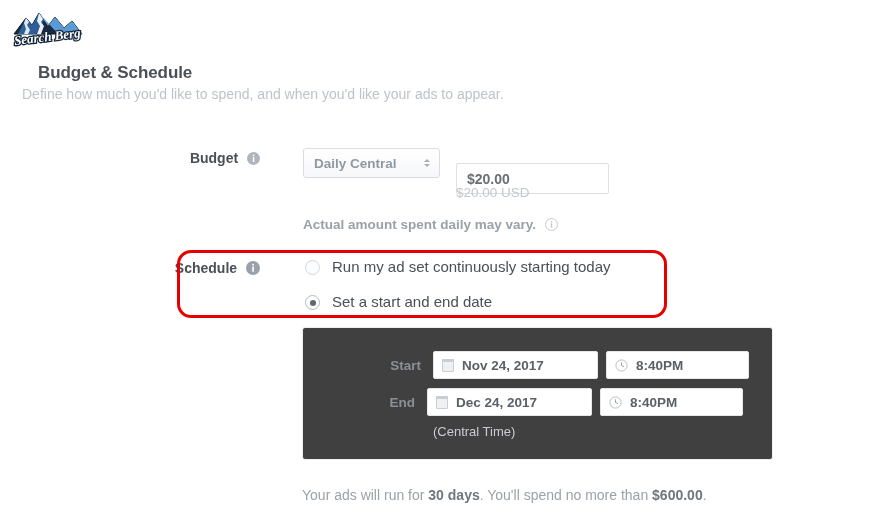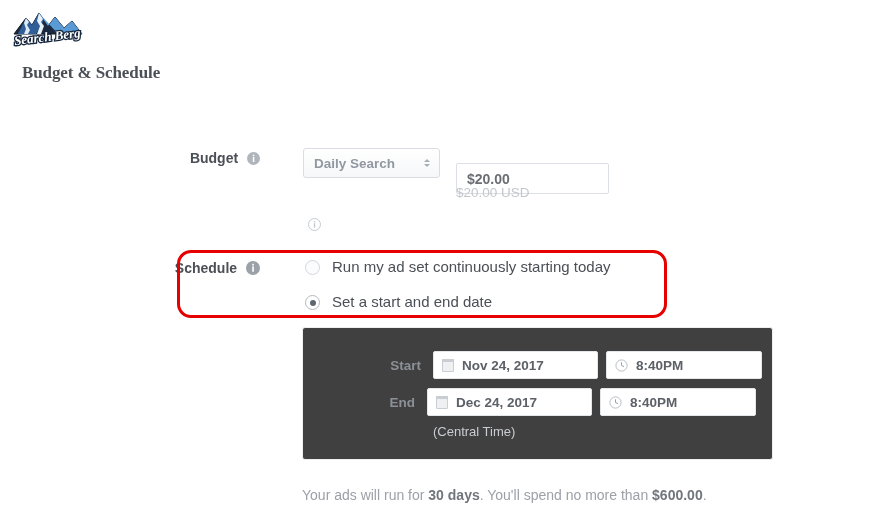--- a/index.html
+++ b/index.html
@@ -31,23 +31,22 @@
     position: absolute;
     left: 22px;
     top: 63px;
     width: 700px;
   }
   .section-title {
     font-size: 17px;
     font-weight: bold;
     color: #4b4f56;
     letter-spacing: -0.1px;
-    margin: 0 0 2px 0;
+    margin: 0 0 2px 16px;
     line-height: 20px;
-    font-family: Liberation Serif, serif;
   }
   .section-sub {
     font-size: 14px;
     color: #bec3c9;
     line-height: 18px;
     margin: 0;
   }
 
   
   .form-label {
@@ -234,21 +233,21 @@
     padding: 12px 8px;
     gap: 8px;
   }
   .field .fld-text {
     font-size: 13.5px;
     font-weight: bold;
     color: #5c6067;
     white-space: nowrap;
   }
   .field.date { width: 165px; }
-  .field.time { width: 156px; margin-left: 8px; }
+  .field.time { width: 143px; margin-left: 8px; }
 
   .cal-icon {
     width: 12px; height: 13px;
     flex: 0 0 auto;
     border: 1px solid #c9ced4;
     border-radius: 1px;
     background: #eef0f2;
     box-sizing: border-box;
     position: relative;
   }
@@ -292,48 +291,50 @@
     <path d="M29 5 L33 11 L31 14 L34 18 L31 26 L27 26 L30 18 L27 13 Z" fill="#e8f1fa"></path>
     <path d="M16 10 L19 14 L17 17 L20 22 L18 26 L14 26 L16 21 L14 15 Z" fill="#dce9f6"></path>
     <g transform="rotate(-7 30 30)">
       <text x="4" y="34" font-family="Liberation Serif, serif" font-size="13" font-style="italic" font-weight="bold" fill="#ffffff" stroke="#16263d" stroke-width="2.6" paint-order="stroke">Search Berg</text>
     </g>
   </svg>
 </div>
 
 <div class="section-head">
   <div class="section-title">Budget &amp; Schedule</div>
+  <div class="section-sub">Define how much you'd like to spend, and when you'd like your ads to appear.</div>
 </div>
 
 <div class="form-label" id="budget-label">
   <span>Budget</span>
   <span class="info-icon">
     <svg width="13" height="13" viewBox="0 0 13 13">
       <circle cx="6.5" cy="6.5" r="6.5" fill="#b0b5bb"></circle>
       <rect x="5.8" y="5" width="1.5" height="5" fill="#ffffff"></rect>
       <rect x="5.8" y="2.6" width="1.5" height="1.6" fill="#ffffff"></rect>
     </svg>
   </span>
 </div>
 
 <div class="select-box">
-  <span class="sel-text">Daily Search</span>
+  <span class="sel-text">Daily Central</span>
   <span class="sel-arrows">
     <i class="up"></i>
       <i class="dn"></i>
   </span>
 </div>
 
 <div class="text-box" id="budget-amount">
   <span>$20.00</span>
 </div>
 
 <div id="budget-usd">$20.00 USD</div>
 
 <div id="budget-note">
+  <span>Actual amount spent daily may vary.</span>
   <span class="info-icon">
     <svg width="13" height="13" viewBox="0 0 13 13">
       <circle cx="6.5" cy="6.5" r="6" fill="none" stroke="#c5c9ce" stroke-width="1"></circle>
       <rect x="5.8" y="5.2" width="1.4" height="4.4" fill="#c5c9ce"></rect>
       <rect x="5.8" y="3" width="1.4" height="1.4" fill="#c5c9ce"></rect>
     </svg>
   </span>
 </div>
 
 <div class="form-label" id="schedule-label">

